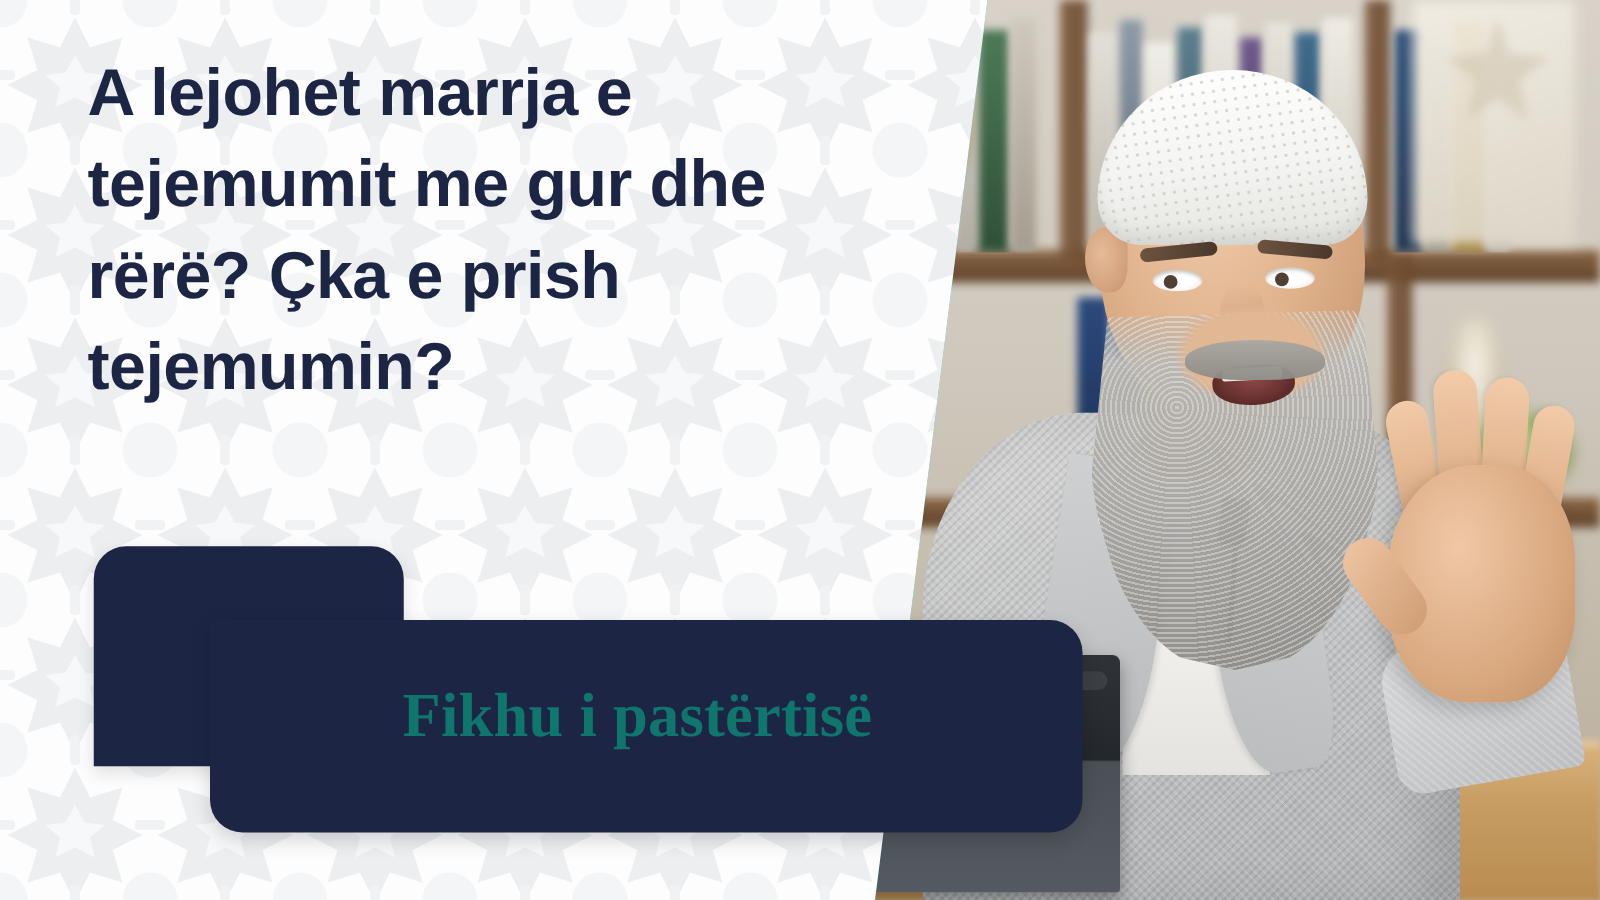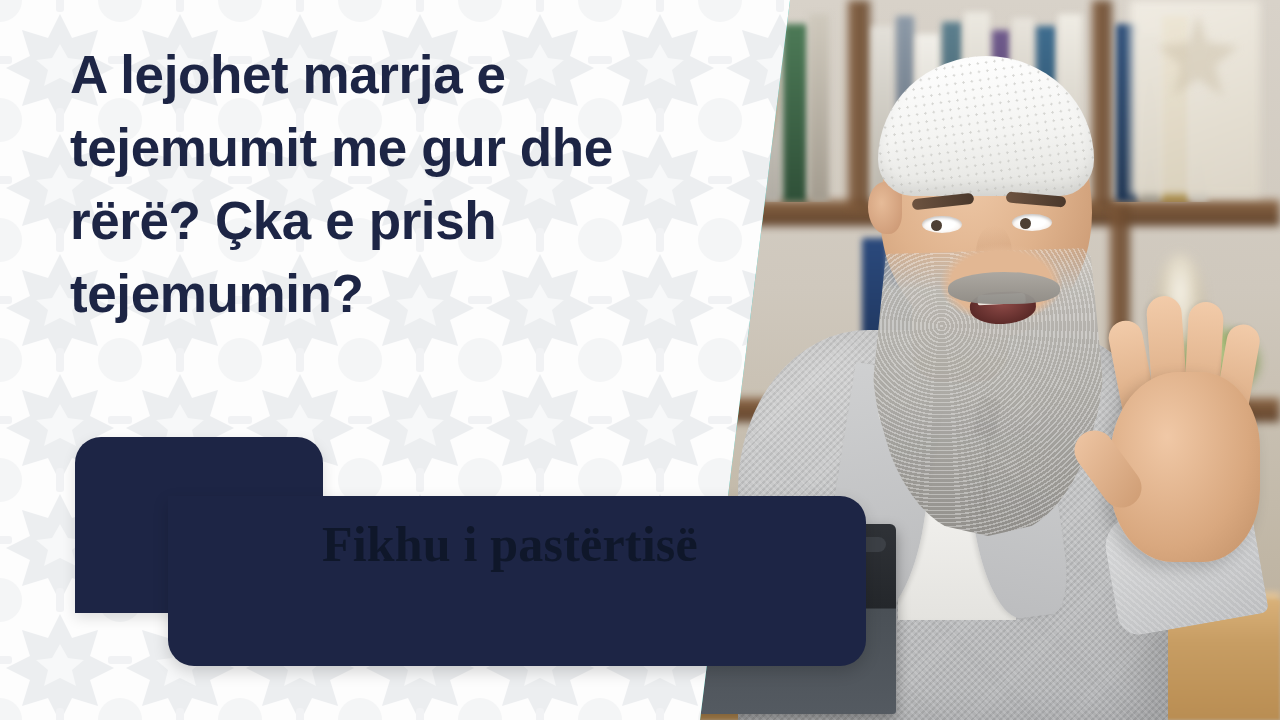--- a/index.html
+++ b/index.html
@@ -377,25 +377,25 @@
     left:124px; top:459px;
     width:160px;
     font-size:98px;
     font-weight:700;
     letter-spacing:-1px;
     color:#58c5ef;
     line-height:1;
   }
   .badge-title {
     position:absolute;
-    left:322px; top:518px;
+    left:322px; top:546px;
     font-family:"Liberation Serif", serif;
     font-size:50px;
     font-weight:700;
-    color:#0f172a;
+    color:#0f766e;
     letter-spacing:.2px;
     line-height:1.05;
   }
   .badge-sub {
     position:absolute;
     left:324px; top:597px;
     font-size:33px;
     font-weight:700;
     color:#58c5ef;
     letter-spacing:.1px;

